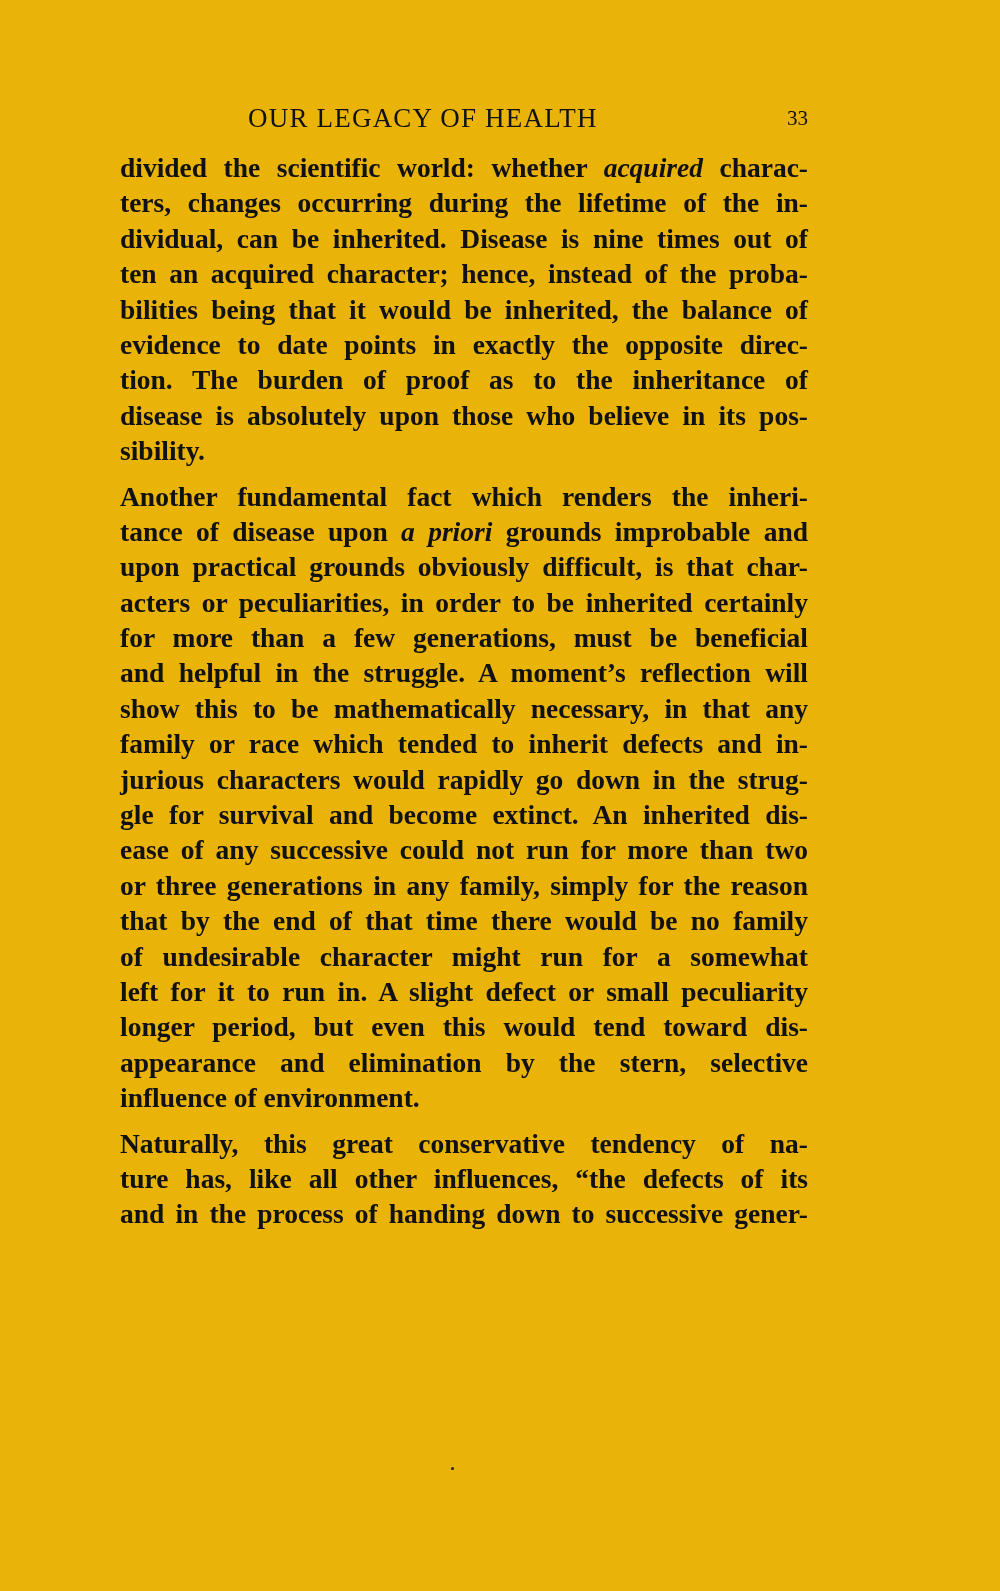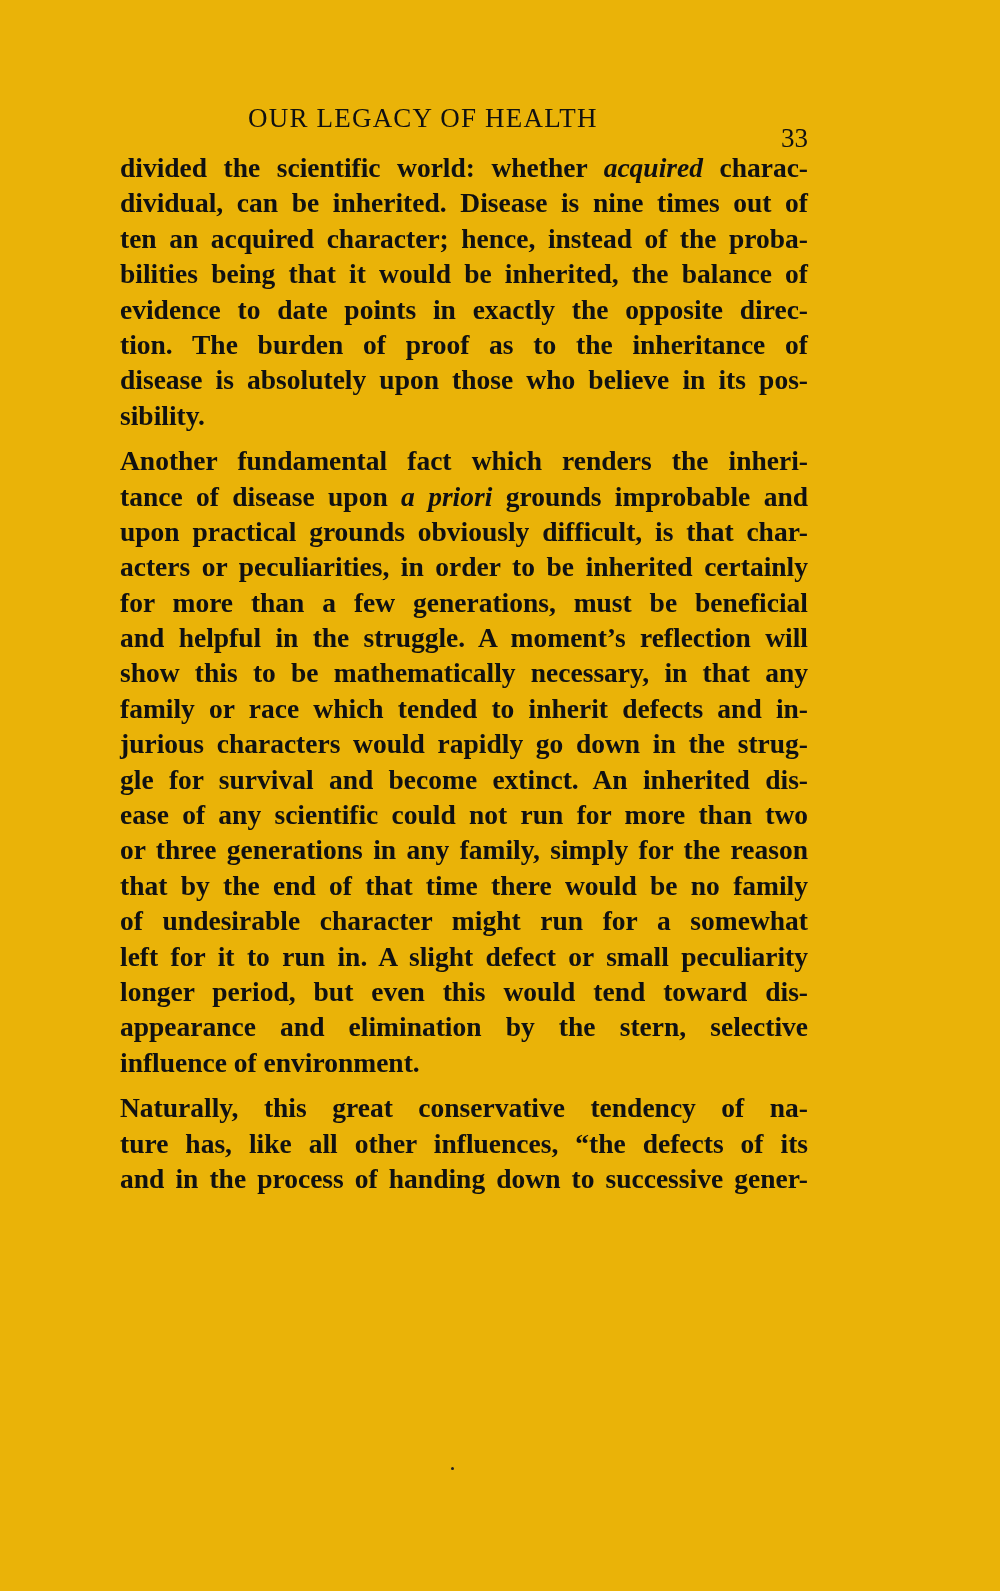--- a/index.html
+++ b/index.html
@@ -35,23 +35,22 @@
       top: 0;
       font-size: 27px;
       letter-spacing: 1.2px;
       line-height: 36px;
       white-space: nowrap;
     }
     .page-number {
       position: absolute;
       right: 0;
       top: 0;
-      font-size: 27px;
+      font-size: 21px;
       line-height: 36px;
-      margin-top: 20px;
     }
     .body-text {
       position: absolute;
       top: 150px;
       left: 120px;
       width: 688px;
     }
     .line {
       display: block;
       height: 35.4px;
@@ -92,40 +91,41 @@
 
 <div class="page">
   <div class="running-head">
     <span class="running-title">OUR LEGACY OF HEALTH</span>
     <span class="page-number">33</span>
   </div>
 
   <div class="body-text" id="body-text">
       <div class="para">
         <span class="line first"><span>divided the scientific world: whether </span><em>acquired</em><span> charac-</span></span>
+        <span class="line"><span>ters, changes occurring during the lifetime of the in-</span></span>
         <span class="line"><span>dividual, can be inherited.  Disease is nine times out of</span></span>
         <span class="line"><span>ten an acquired character; hence, instead of the proba-</span></span>
         <span class="line"><span>bilities being that it would be inherited, the balance of</span></span>
         <span class="line"><span>evidence to date points in exactly the opposite direc-</span></span>
         <span class="line"><span>tion.  The burden of proof as to the inheritance of</span></span>
         <span class="line"><span>disease is absolutely upon those who believe in its pos-</span></span>
         <span class="line last"><span>sibility.</span></span>
       </div>
       <div class="para indented">
         <span class="line first" style="padding-left: 0px;"><span>Another fundamental fact which renders the inheri-</span></span>
         <span class="line"><span>tance of disease upon </span><em>a priori</em><span> grounds improbable and</span></span>
         <span class="line"><span>upon practical grounds obviously difficult, is that char-</span></span>
         <span class="line"><span>acters or peculiarities, in order to be inherited certainly</span></span>
         <span class="line"><span>for more than a few generations, must be beneficial</span></span>
         <span class="line"><span>and helpful in the struggle.  A moment’s reflection will</span></span>
         <span class="line"><span>show this to be mathematically necessary, in that any</span></span>
         <span class="line"><span>family or race which tended to inherit defects and in-</span></span>
         <span class="line"><span>jurious characters would rapidly go down in the strug-</span></span>
         <span class="line"><span>gle for survival and become extinct.  An inherited dis-</span></span>
-        <span class="line"><span>ease of any scientific could not run for more than two</span></span>
+        <span class="line"><span>ease of any successive could not run for more than two</span></span>
         <span class="line"><span>or three generations in any family, simply for the reason</span></span>
         <span class="line"><span>that by the end of that time there would be no family</span></span>
         <span class="line"><span>of undesirable character might run for a somewhat</span></span>
         <span class="line"><span>left for it to run in.  A slight defect or small peculiarity</span></span>
         <span class="line"><span>longer period, but even this would tend toward dis-</span></span>
         <span class="line"><span>appearance and elimination by the stern, selective</span></span>
         <span class="line last"><span>influence of environment.</span></span>
       </div>
       <div class="para indented">
         <span class="line first" style="padding-left: 0px;"><span>Naturally, this great conservative tendency of na-</span></span>

